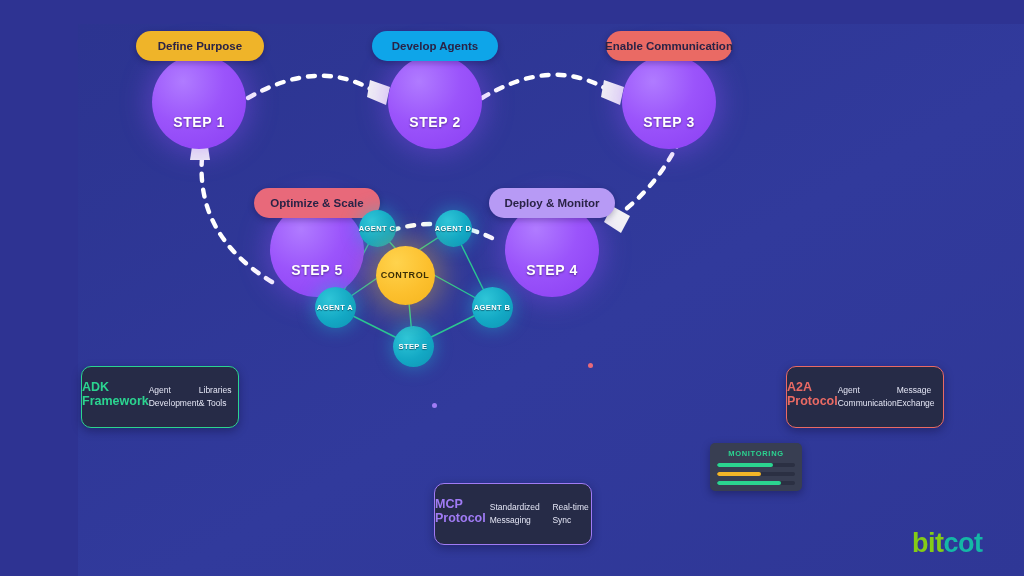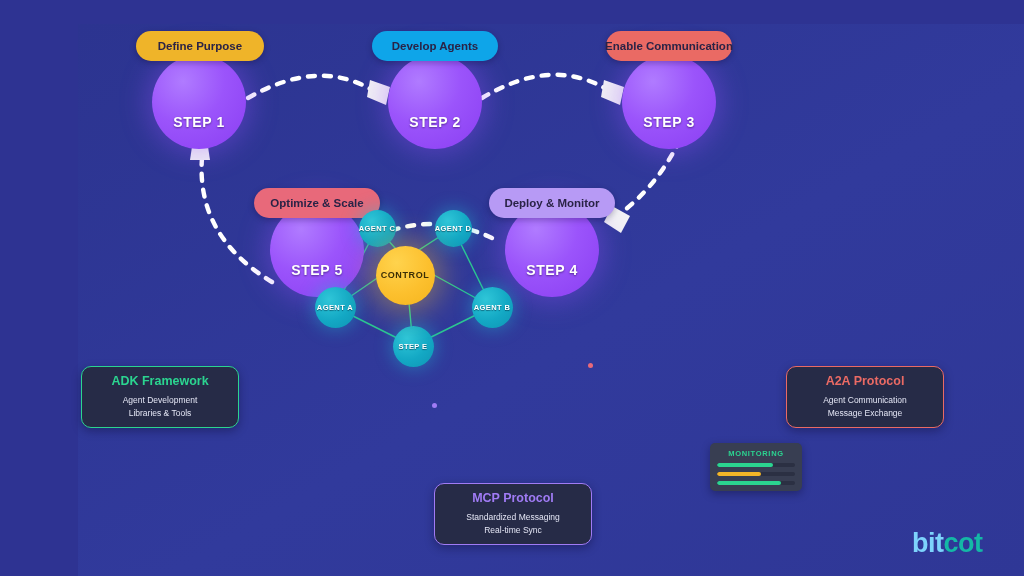--- a/index.html
+++ b/index.html
@@ -107,21 +107,20 @@
     letter-spacing: 0.6px;
   }
 
   
   .card {
     position: absolute;
     border-radius: 10px;
     background: #262b47;
     border: 1.6px solid #2bd490;
     display: flex;
-    flex-direction: column;
     align-items: center;
     justify-content: center;
     box-sizing: border-box;
     box-shadow: 0 3px 10px rgba(8, 6, 35, 0.35);
   }
   .card-title {
     font-size: 12.5px;
     font-weight: bold;
     margin-bottom: 6px;
   }
@@ -166,21 +165,21 @@
 
   
   #logo {
     position: absolute;
     left: 912px;
     top: 528px;
     font-size: 27px;
     font-weight: bold;
     letter-spacing: -0.5px;
   }
-  #logo .lg-a { color: #7dd3fc; }
+  #logo .lg-a { color: #84cc16; }
   #logo .lg-b { color: #14b8a6; }
 </style>
 </head>
 <body>
 
 <div id="stage">
 
   <div id="inner-panel"></div>
 
   <svg id="edges" viewBox="0 0 1024 576" xmlns="http://www.w3.org/2000/svg">

